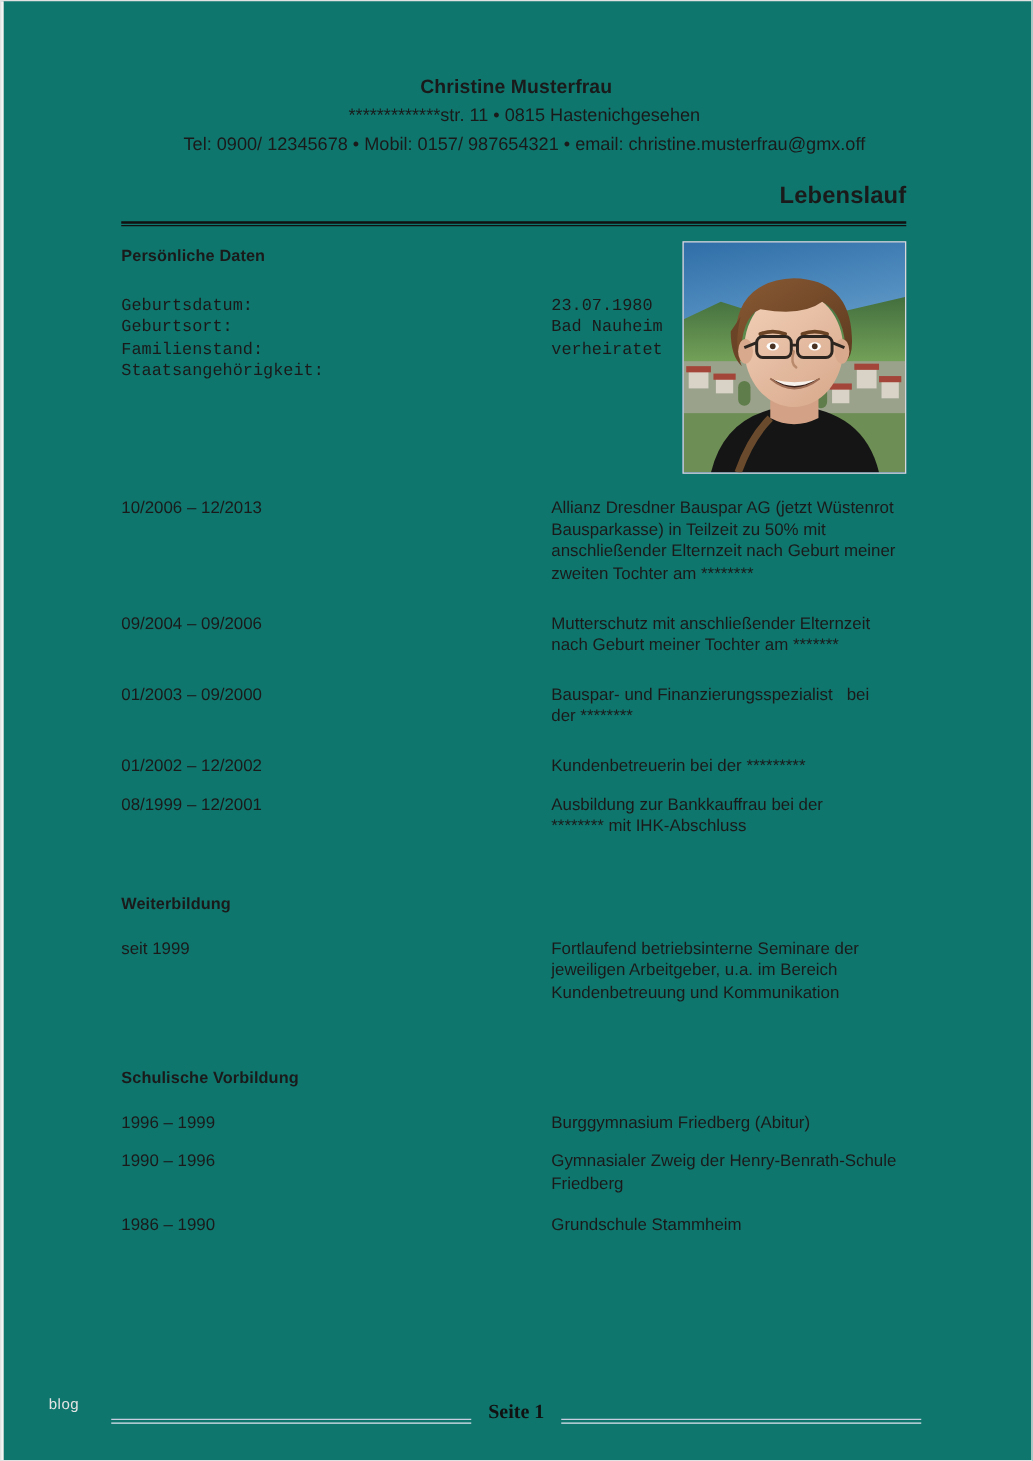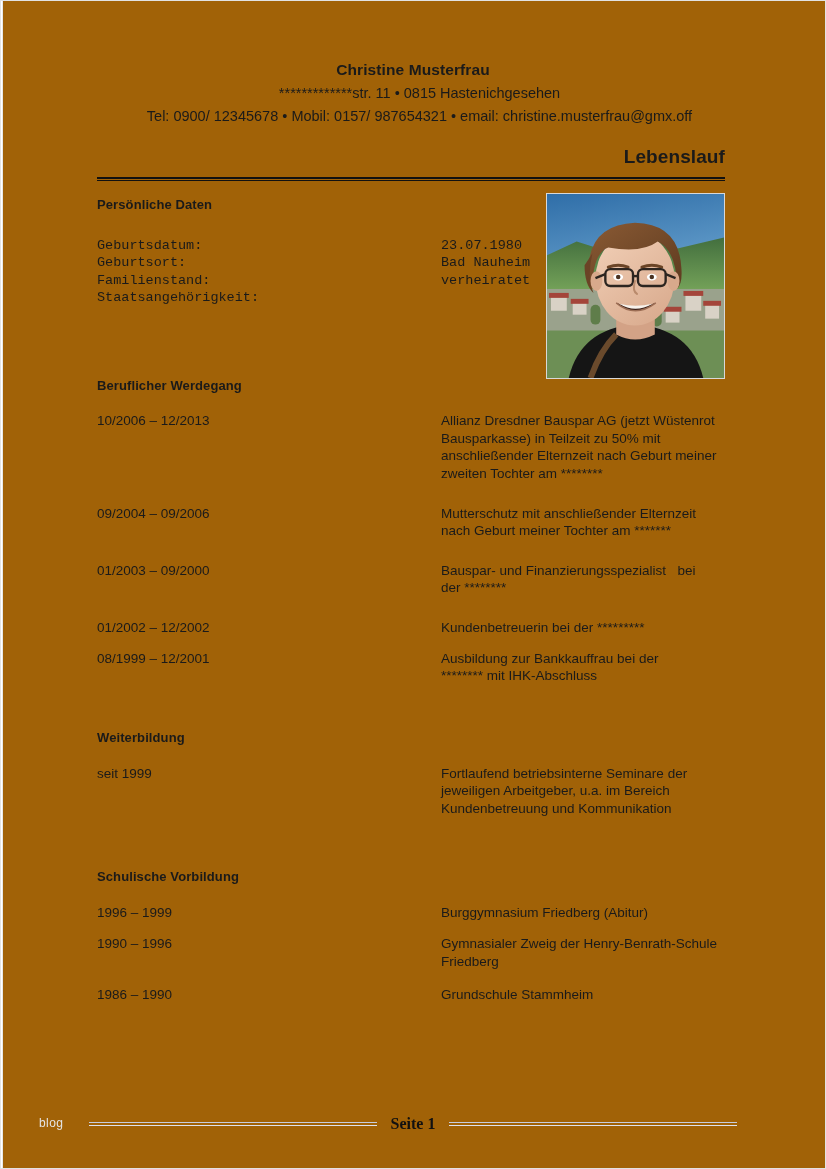--- a/index.html
+++ b/index.html
@@ -7,21 +7,21 @@
   html, body {
     width: 826px;
     height: 1169px;
     background: #ffffff;
   }
 
   .page {
     position: relative;
     width: 826px;
     height: 1169px;
-    background: #a16207;
+    background: #0f766e;
     border: 1px solid #e2e2e2;
     box-shadow: inset 1px 0 0 #ffffff, inset 2px 0 0 #e8e8e8;
     font-family: "Liberation Sans", sans-serif;
     color: #1a1a1a;
     overflow: hidden;
   }
 
   
   .doc-header {
     position: absolute;
@@ -113,21 +113,21 @@
   }
   .photo svg { display: block; width: 100%; height: 100%; }
 
   
   .footer {
     position: absolute;
     left: 0; right: 0;
     top: 1108px;
     height: 30px;
     display: flex;
-    align-items: center;
+    align-items: flex-end;
     justify-content: center;
   }
   .footer .rule {
     flex: 1 1 auto;
     height: 4px;
     border-top: 1.5px solid #c7cee0;
     border-bottom: 1.5px solid #dfe3ee;
   }
   .footer .rule.left-rule { margin-left: 88px; margin-right: 14px; }
   .footer .rule.right-rule { margin-left: 14px; margin-right: 88px; }
@@ -266,21 +266,20 @@
       <div class="row">
         <div class="left">Familienstand:</div>
         <div class="right">verheiratet</div>
       </div>
       <div class="row">
         <div class="left">Staatsangehörigkeit:</div>
       </div>
     </div>
 
     <div style="height:72px"></div>
-    <div class="section-heading">Beruflicher Werdegang</div>
 
     <div style="height:19px"></div>
     <div class="row">
       <div class="left">10/2006 – 12/2013</div>
       <div class="right">Allianz Dresdner Bauspar AG (jetzt Wüstenrot
 Bausparkasse) in Teilzeit zu 50% mit
 anschließender Elternzeit nach Geburt meiner
 zweiten Tochter am ********</div>
     </div>
 

